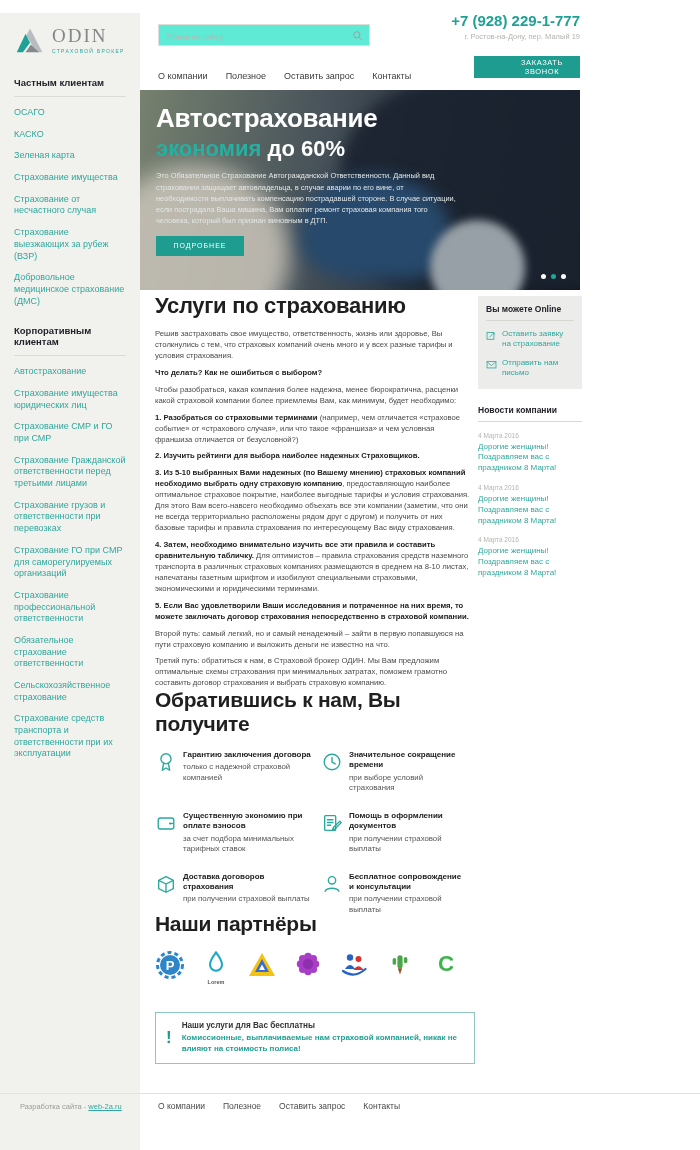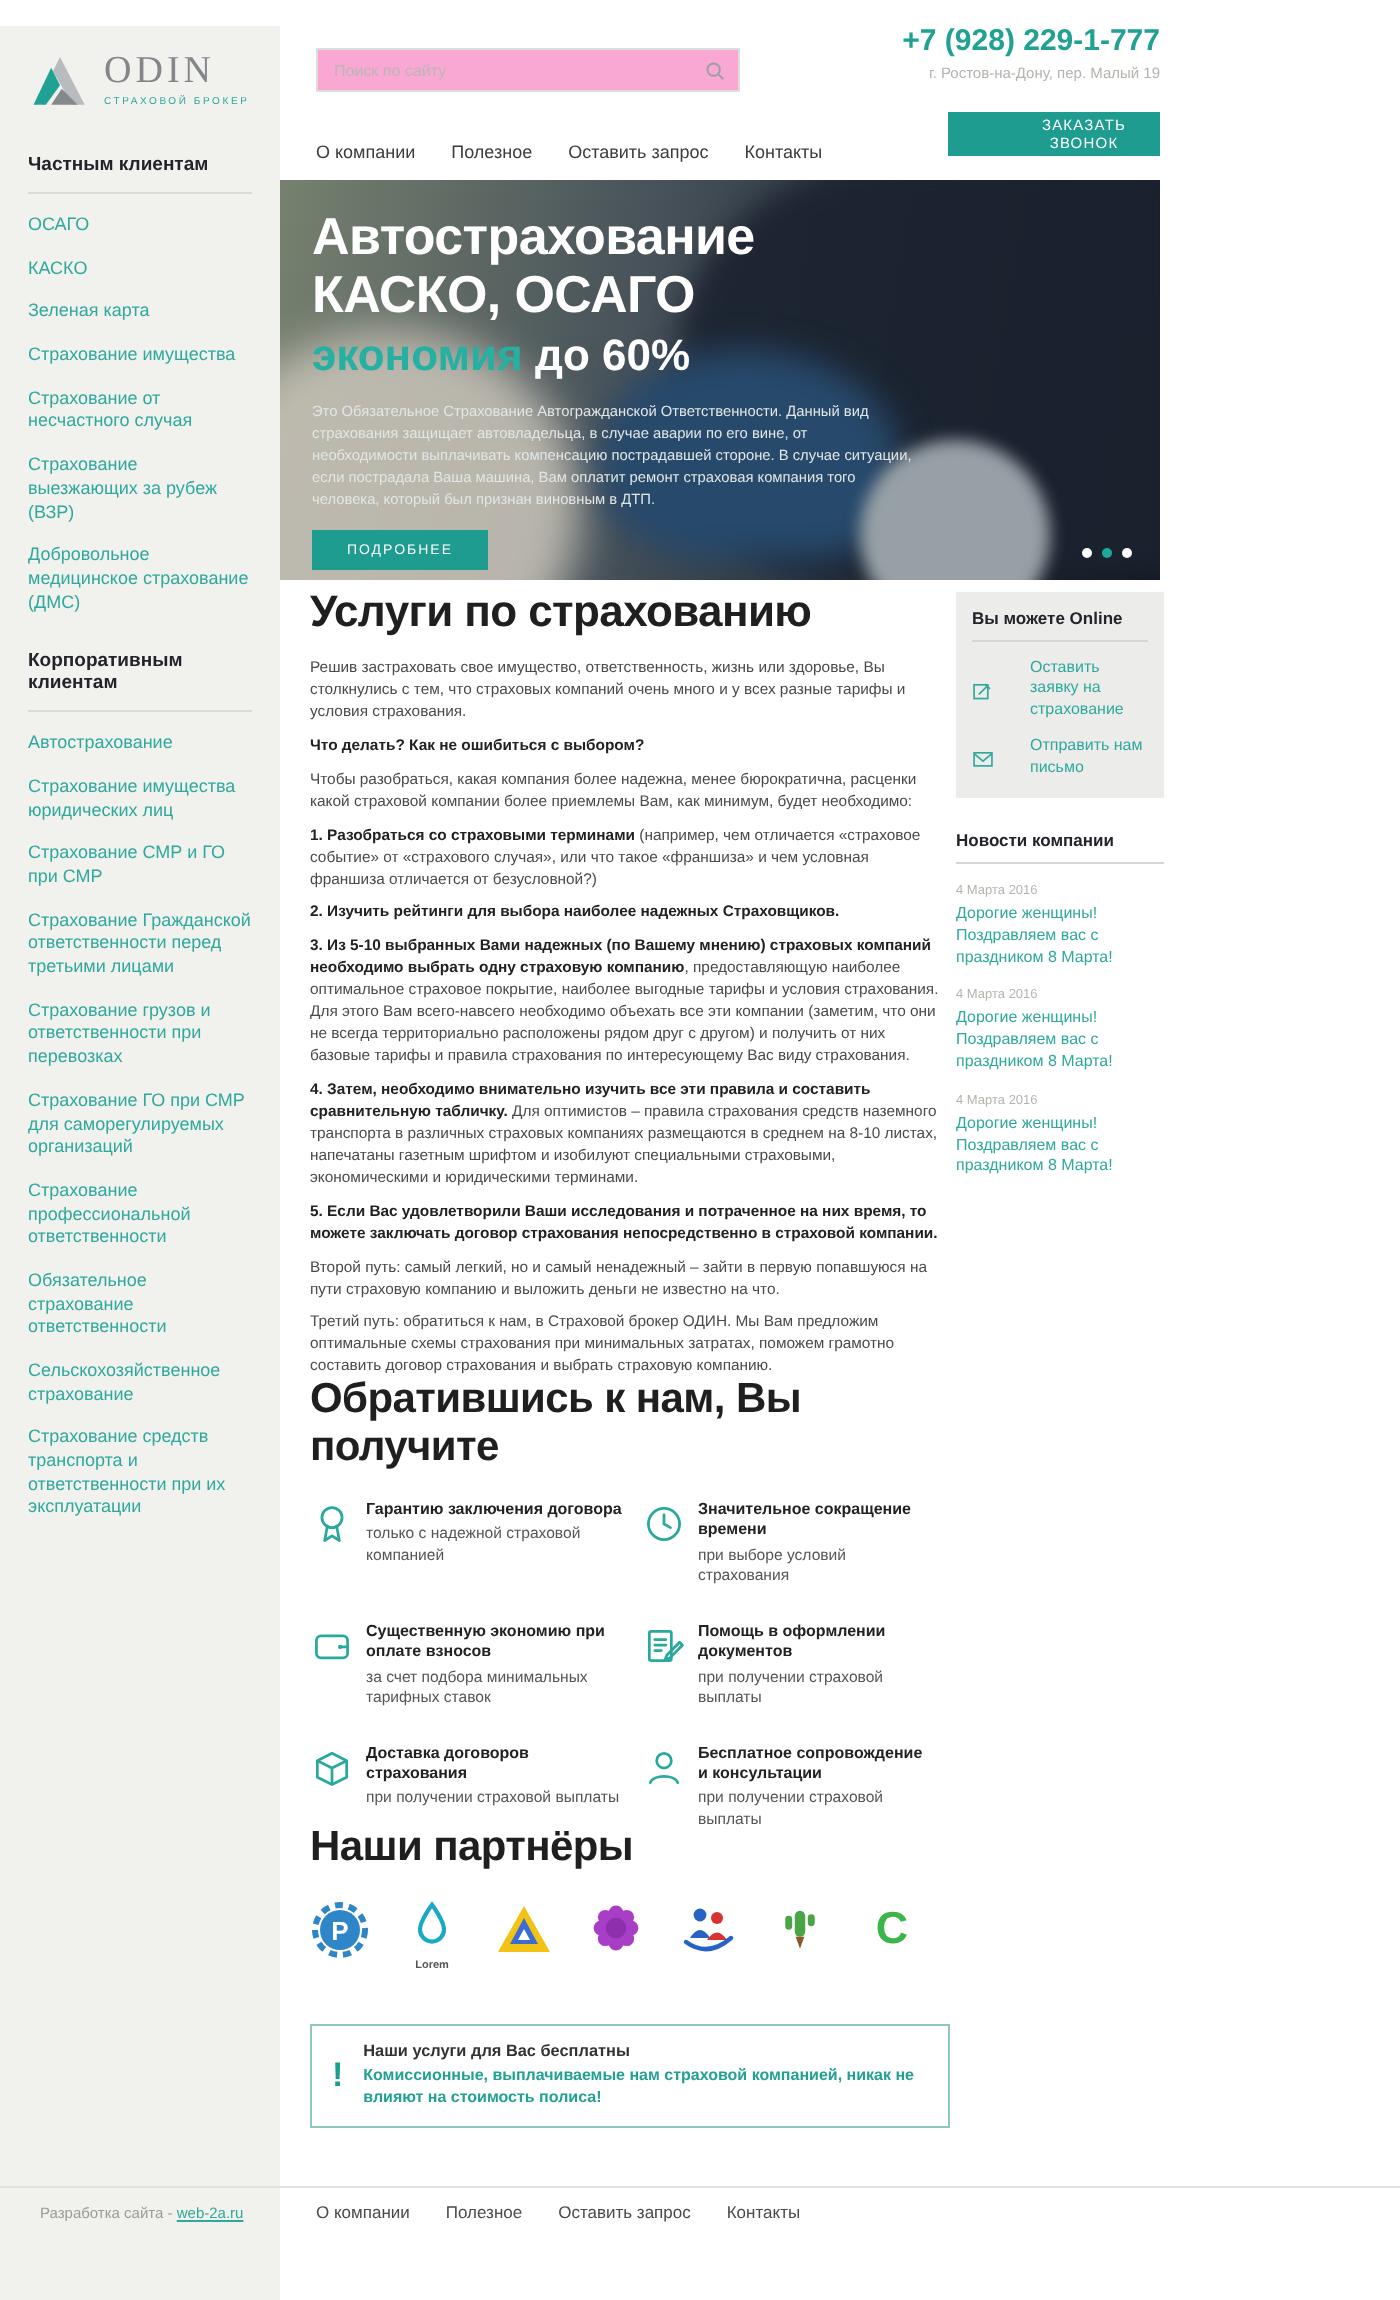--- a/index.html
+++ b/index.html
@@ -12,21 +12,21 @@
   .logo{display:flex;align-items:center;gap:6px;margin-bottom:22px;cursor:pointer;}
   .logo-name{font-family:"Liberation Serif",serif;font-size:19px;color:#84878a;letter-spacing:2px;line-height:1;}
   .logo-tagline{font-size:5px;color:#2aa79b;letter-spacing:1.3px;margin-top:3px;}
   .side-title{font-size:9.5px;font-weight:bold;color:#23232b;margin-top:18px;}
   .side-divider{border-top:1px solid #dcdcd7;margin:8px 0 2px;}
   .side-link{display:block;font-size:9px;color:#2fa89d;line-height:1.3;margin:10px 0;}
 
   
   .main{position:absolute;left:140px;top:0;width:440px;height:1150px;}
 
-  .search-wrap{position:absolute;left:18px;top:24px;width:212px;height:22px;border:1px solid #ddddd9;background:#f9a8d4;box-sizing:border-box;}
+  .search-wrap{position:absolute;left:18px;top:24px;width:212px;height:22px;border:1px solid #ddddd9;background:#5eead4;box-sizing:border-box;}
   .search-wrap input{width:100%;height:100%;border:none;outline:none;font-size:8px;color:#555;padding:0 24px 0 8px;box-sizing:border-box;font-family:"Liberation Sans",sans-serif;background:transparent;}
   .search-wrap input::placeholder{color:#b8b8b3;}
   .search-icon{position:absolute;right:6px;top:5px;}
 
   .phone-block{position:absolute;right:0;top:13px;text-align:right;}
   .phone-number{font-size:15px;font-weight:bold;color:#21a094;line-height:1;}
   .phone-address{font-size:7.5px;color:#b3b3ae;margin-top:4px;}
   .call-btn{position:absolute;right:0;top:56px;width:106px;height:22px;background:#1d9c8f;color:#fff;font-size:7.5px;letter-spacing:.6px;border:none;display:flex;align-items:center;justify-content:center;cursor:pointer;font-family:"Liberation Sans",sans-serif;padding-left:36px;}
 
   .top-nav{position:absolute;left:18px;top:71px;display:flex;gap:18px;}
@@ -54,21 +54,21 @@
   .article{position:absolute;left:15px;top:293px;width:318px;}
   .article h1{font-size:22px;color:#1f1f1f;margin:0 0 10px;letter-spacing:-.3px;}
   .article p{font-size:7.7px;color:#4a4a4a;line-height:1.42;margin:0 0 6px;}
   .article p b{color:#222;}
 
   
   .rail{position:absolute;left:338px;top:296px;width:104px;}
   .online{background:#ececea;padding:8px 8px 10px;box-sizing:border-box;}
   .rail-title{font-size:8.5px;font-weight:bold;color:#23232b;}
   .rail-divider{border-top:1px solid #d8d8d3;margin:6px 0 2px;}
-  .online-link{display:flex;gap:18px;margin-top:8px;font-size:8px;color:#2fa89d;line-height:1.3;align-items:center;}
+  .online-link{display:flex;gap:5px;margin-top:8px;font-size:8px;color:#2fa89d;line-height:1.3;}
   .online-link svg{flex-shrink:0;margin-top:1px;}
   .news{margin-top:16px;}
   .news-item{margin-top:10px;display:block;}
   .news-date{font-size:6.5px;color:#b4b4af;}
   .news-text{display:block;font-size:8px;color:#2fa89d;line-height:1.35;margin-top:3px;}
 
   
   .benefits{position:absolute;left:15px;top:688px;width:320px;}
   .benefits h2, .partners h2{font-size:21px;color:#1f1f1f;margin:0 0 14px;letter-spacing:-.3px;}
   .b-grid{display:grid;grid-template-columns:166px 154px;row-gap:17px;}
@@ -164,21 +164,20 @@
       <a>Контакты</a>
     </nav>
 
     <div class="banner">
       <div class="ph ph-person"></div>
       <div class="ph ph-car"></div>
       <div class="ph ph-blue"></div>
       <div class="ph ph-wheel"></div>
       <div class="banner-content">
         <div class="b-line">Автострахование</div>
-        <div class="b-line">КАСКО, ОСАГО</div>
         <div class="b-line3"><span class="b-accent">экономия</span><span class="b-rest"> до 60%</span></div>
         <div class="b-text">Это Обязательное Страхование Автогражданской Ответственности. Данный вид страхования защищает автовладельца, в случае аварии по его вине, от необходимости выплачивать компенсацию пострадавшей стороне. В случае ситуации, если пострадала Ваша машина, Вам оплатит ремонт страховая компания того человека, который был признан виновным в ДТП.</div>
         <button class="b-btn">ПОДРОБНЕЕ</button>
       </div>
       <div class="dots">
         <span class="dot"></span>
         <span class="dot active"></span>
         <span class="dot"></span>
       </div>
     </div>

